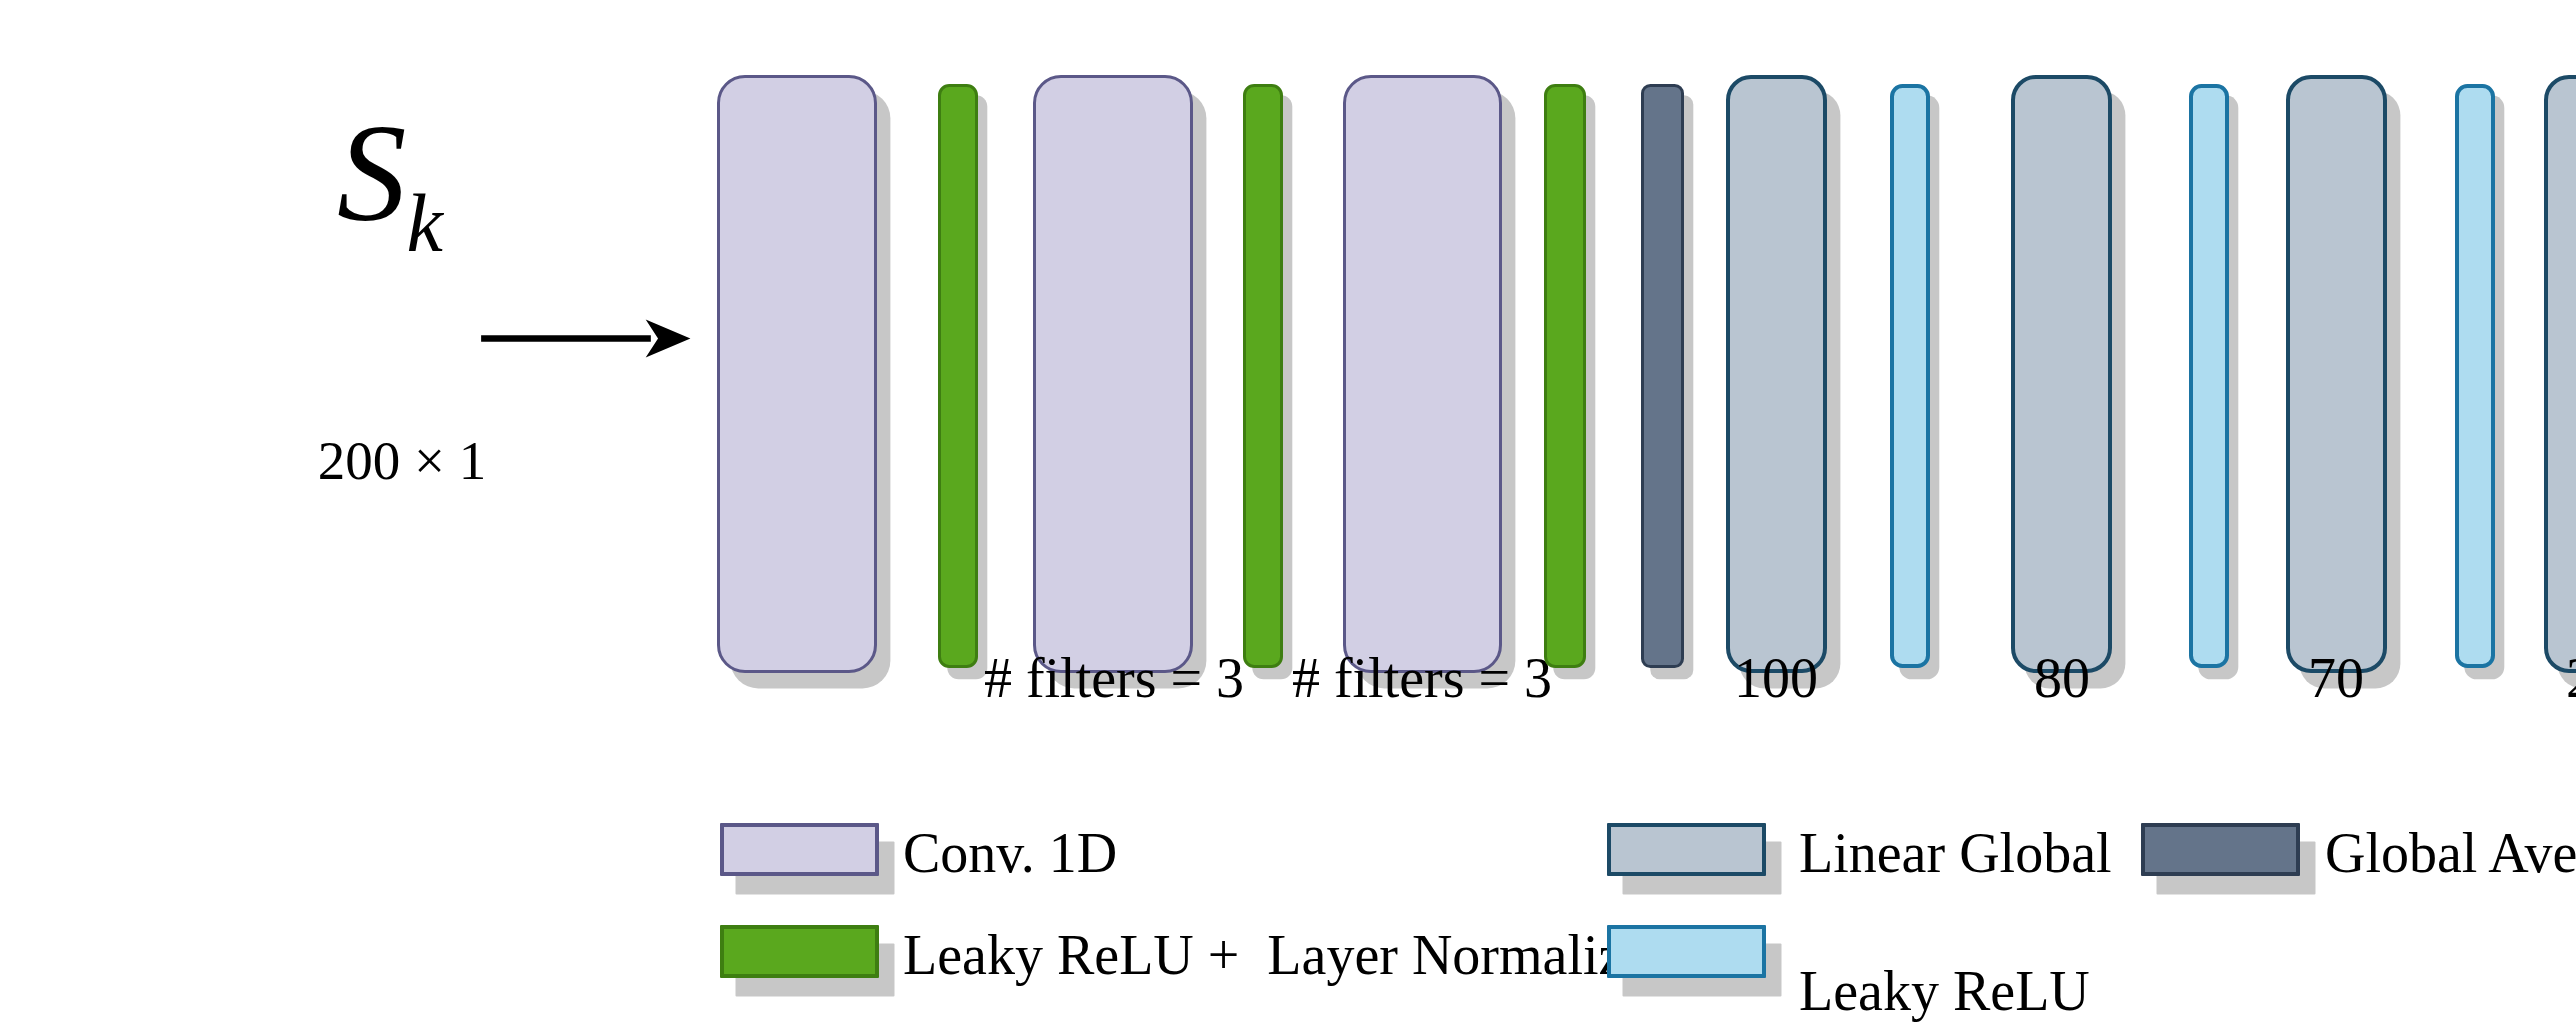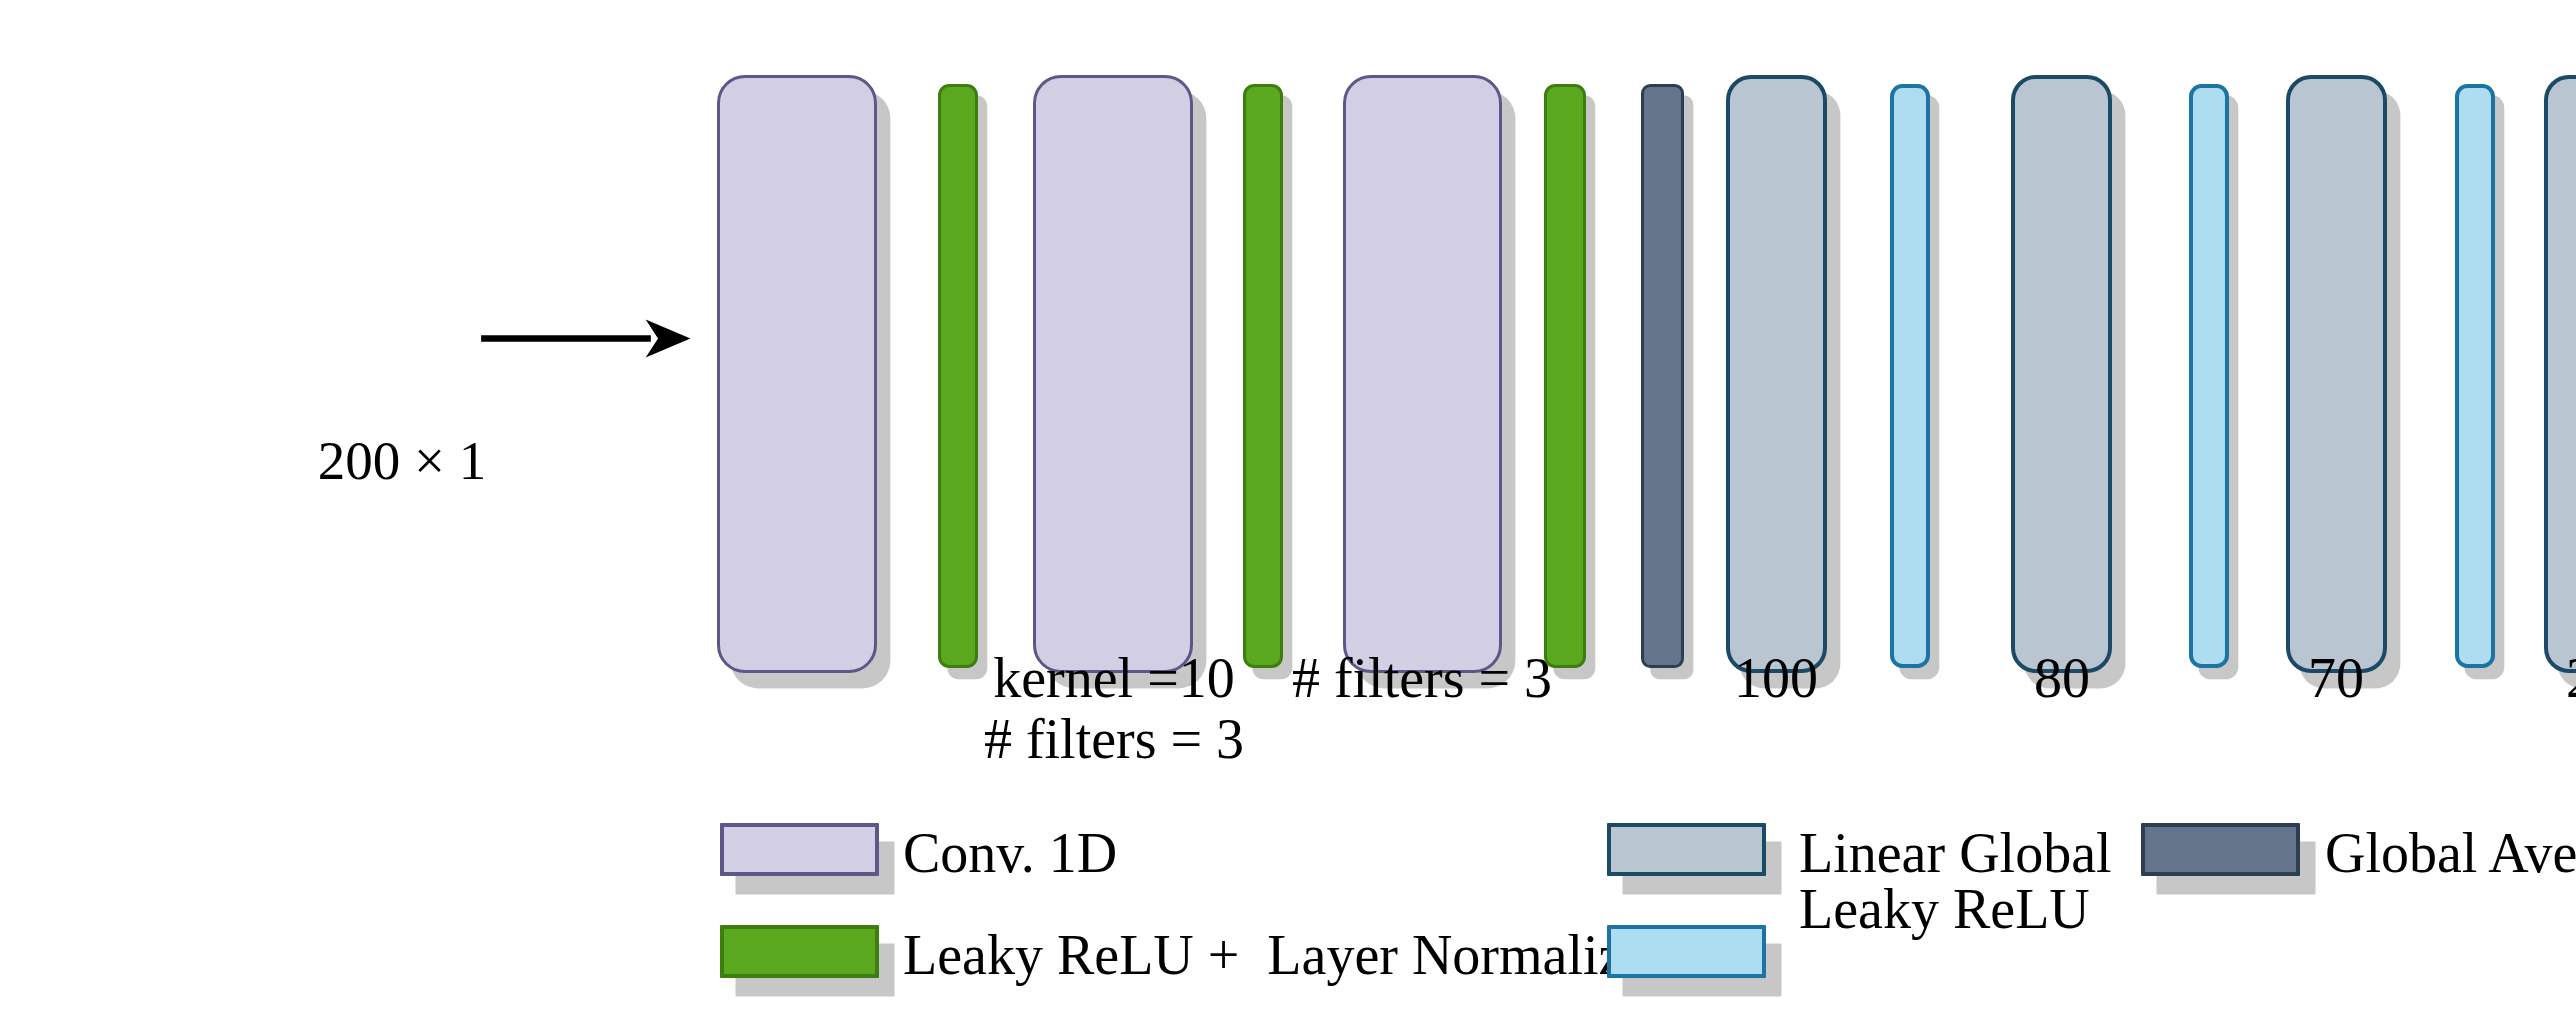--- a/index.html
+++ b/index.html
@@ -46,33 +46,36 @@
   .legend-label{
     position:absolute;height:62px;line-height:62px;
     font-size:56px;white-space:pre;
   }
 </style>
 </head>
 <body>
 
 <div id="canvas" style="--conv-fill: #d2cfe4; --conv-border: #5b5888; --act-fill: #5aa81e; --act-border: #3e7e11; --gap-fill: #64748a; --gap-border: #2e3d52; --linear-fill: #b9c5d1; --linear-border: #1c4a66; --relu-fill: #aedcf0; --relu-border: #1b74a3; --shadow: #c7c7c7;">
 
+  <div class="input-symbol">
+    <span class="big-sym">S</span><span class="big-sub">k</span>
+  </div>
   <div class="input-dim">200 × 1</div>
 
   <svg class="arrow-svg" style="left:477px;top:305px;" width="216" height="67" viewBox="0 0 420 130">
     <line x1="8" y1="65" x2="338" y2="65" stroke="#000" stroke-width="13"></line>
     <polygon points="328,28 415,65 328,102 352,65" fill="#000"></polygon>
   </svg>
 
   <div id="layers">
       <div class="block t-conv big" style="left: 717px; width: 160px;"></div>
       <div class="layer-label" style="left: 797px;"></div>
       <div class="block t-act bar" style="left: 938px; width: 40px;"></div>
       <div class="block t-conv big" style="left: 1033px; width: 160px;"></div>
-      <div class="layer-label" style="left: 1114px;"><div>kernel =10</div><div># filters = 3</div></div>
+      <div class="layer-label" style="left: 1114px;"><div># filters = 3</div></div>
       <div class="block t-act bar" style="left: 1243px; width: 40px;"></div>
       <div class="block t-conv big" style="left: 1343px; width: 159px;"></div>
       <div class="layer-label" style="left: 1422px;"><div># filters = 3</div></div>
       <div class="block t-act bar" style="left: 1544px; width: 42px;"></div>
       <div class="block t-gap bar" style="left: 1641px; width: 43px;"></div>
       <div class="block t-linear big" style="left: 1726px; width: 101px;"></div>
       <div class="layer-label" style="left: 1776px;"><div>100</div></div>
       <div class="block t-relu bar" style="left: 1890px; width: 40px;"></div>
       <div class="block t-linear big" style="left: 2011px; width: 101px;"></div>
       <div class="layer-label" style="left: 2062px; text-align: center;"><div>80</div></div>
@@ -92,21 +95,21 @@
       <div>
     <div class="legend-swatch t-act" style="left: 720px; top: 925px;"></div>
     <div class="legend-label" style="left: 903px; top: 924px;">Leaky ReLU +  Layer Normalization</div>
   </div>
       <div>
     <div class="legend-swatch t-linear" style="left: 1607px; top: 823px;"></div>
     <div class="legend-label" style="left: 1799px; top: 822px;">Linear Global</div>
   </div>
       <div>
     <div class="legend-swatch t-relu" style="left: 1607px; top: 925px;"></div>
-    <div class="legend-label" style="left: 1799px; top: 878px;">Leaky ReLU</div>
+    <div class="legend-label" style="left: 1799px; top: 960px;">Leaky ReLU</div>
   </div>
       <div>
     <div class="legend-swatch t-gap" style="left: 2141px; top: 823px;"></div>
     <div class="legend-label" style="left: 2325px; top: 822px;">Global Average Pooling</div>
   </div>
     </div>
 
 </div>
 
 

